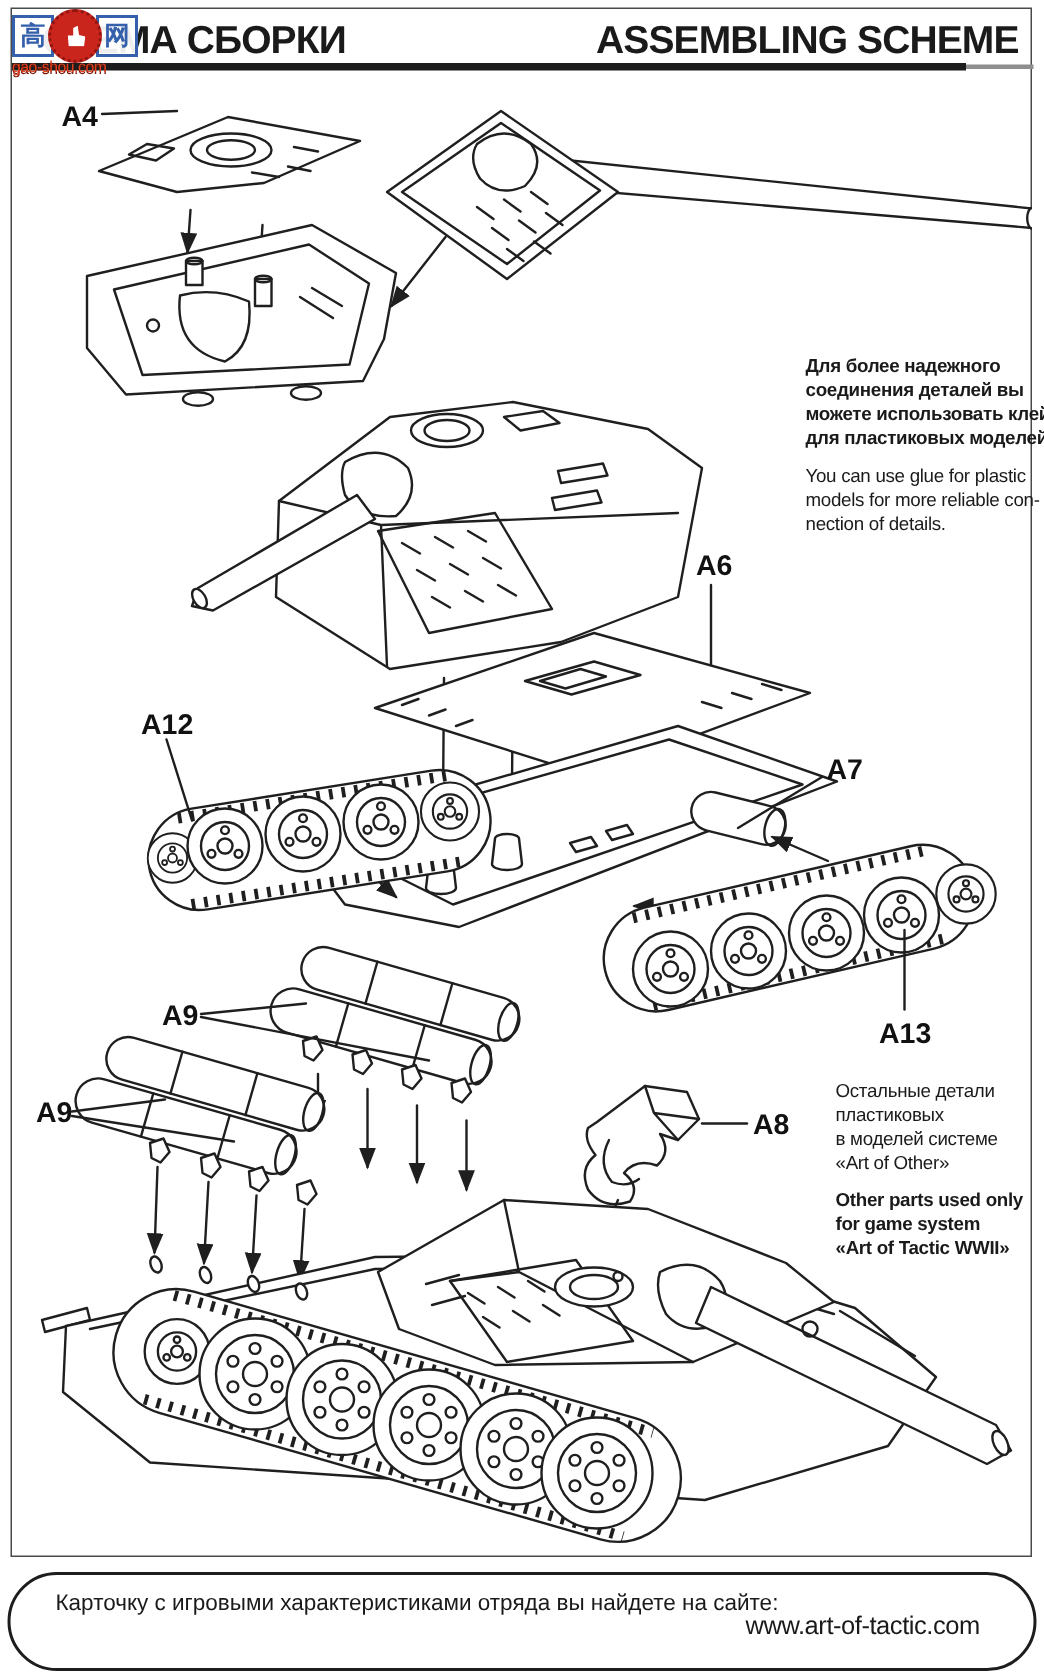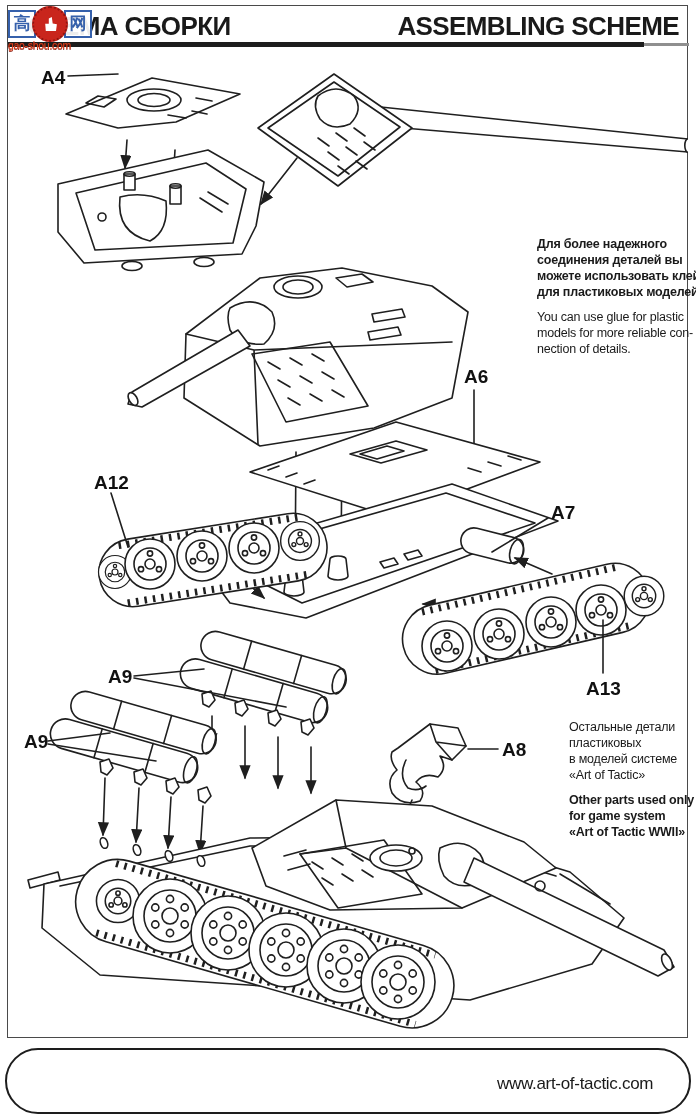--- a/index.html
+++ b/index.html
@@ -23,21 +23,21 @@
   .wm-thumb{display:inline-block;width:15px;height:15px;background:#fff;
             clip-path:polygon(18% 48%,42% 48%,42% 14%,62% 4%,68% 46%,96% 52%,90% 96%,22% 96%);}
   .wm-domain{margin-top:-3px;font-size:10.5px;font-weight:normal;color:#e2401c;
              text-shadow:0 1px 0 #7e1206;letter-spacing:-0.3px;}
   
   .note{font-size:12.5px;line-height:16px;letter-spacing:-0.2px;white-space:nowrap;}
   .note div{margin:0;}
   .nb{font-weight:bold;}
   .ngap{height:9px;}
   .note1{left:537px;top:236px;}
-  .note2{left:557px;top:719px;margin-left:12px;}
+  .note2{left:557px;top:719px;}
   
   .pill{left:5px;top:1048px;width:682px;height:62px;border:2px solid #1d1d1d;border-radius:33px;}
   .pill-text{left:30px;top:9px;font-size:15px;line-height:19.5px;white-space:nowrap;}
   .pill-url{left:490px;top:24px;font-size:17px;font-weight:normal;letter-spacing:-0.3px;}
   
   .art{left:8px;top:48px;}
   .ln{fill:none;stroke:#1f1f1f;stroke-width:1.6;stroke-linejoin:round;stroke-linecap:round;}
   .wh{fill:#fff;}
   .tread{fill:none;stroke:#1f1f1f;stroke-width:7;stroke-dasharray:2.5 6;}
   .plabel{font-family:"Liberation Sans",sans-serif;font-weight:bold;font-size:19px;fill:#111;}
@@ -284,24 +284,25 @@
   <div class="ngap"></div>
   <div>You can use glue for plastic</div>
   <div>models for more reliable con-</div>
   <div>nection of details.</div>
 </div>
 
 <div class="abs note note2">
   <div>Остальные детали</div>
   <div>пластиковых</div>
   <div>в моделей системе</div>
-  <div>«Art of Tactic»</div>
+  <div>«Art of Other»</div>
   <div class="ngap"></div>
   <div class="nb">Other parts used only</div>
   <div class="nb">for game system</div>
   <div class="nb">«Art of Tactic WWII»</div>
 </div>
 
 <div class="abs pill">
   <div class="abs pill-text">
+    <div>Карточку с игровыми характеристиками отряда вы найдете на сайте:</div>
   </div>
   <div class="abs pill-url">www.art-of-tactic.com</div>
 </div>
 
 </body></html>

